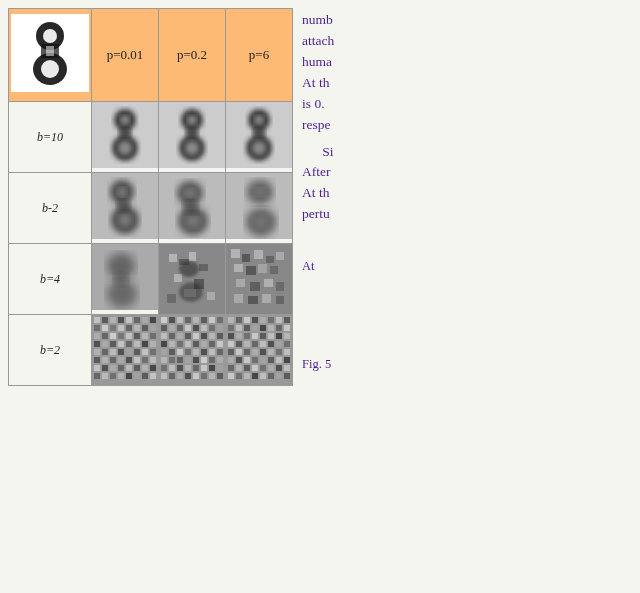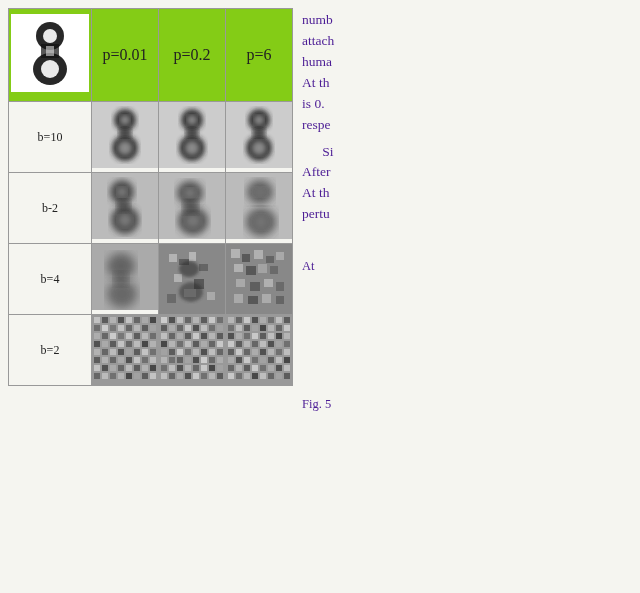--- a/index.html
+++ b/index.html
@@ -50,27 +50,28 @@
       border: 1px solid #999;
       text-align: center;
       vertical-align: middle;
       font-size: 12px;
       color: #222;
     }
 
     .grid-table .label-td {
       width: 56px;
       background: #f5f5f0;
+      font-style: italic;
       padding: 0 4px;
     }
 
     .grid-table .header-td {
-      background: #84cc16;
+      background: #fdba74;
       padding: 5px 2px;
-      font-size: 16px;
+      font-size: 13px;
     }
 
     .img-td {
       padding: 0;
       width: 66px;
       height: 66px;
       overflow: hidden;
     }
 
     .origin-td {
@@ -494,16 +495,16 @@
   </p>
   <p class="indent">
     Si<br>
     After<br>
     At th<br>
     pertu
   </p>
   <p style="margin-top:32px; font-size:12.5px;">
     <span>At</span>
   </p>
-  <p style="margin-top:118px; font-size:12.5px;">
+  <p style="margin-top:78px; font-size:12.5px;">
     <span>Fig. 5</span>
   </p>
 </div>
 
 </body></html>

